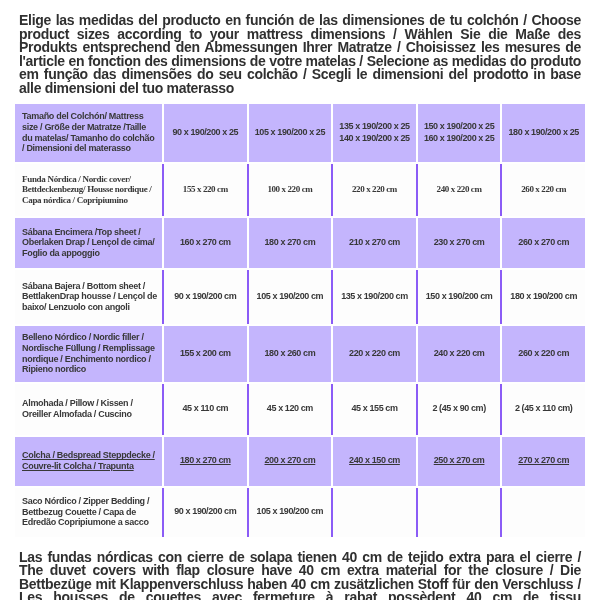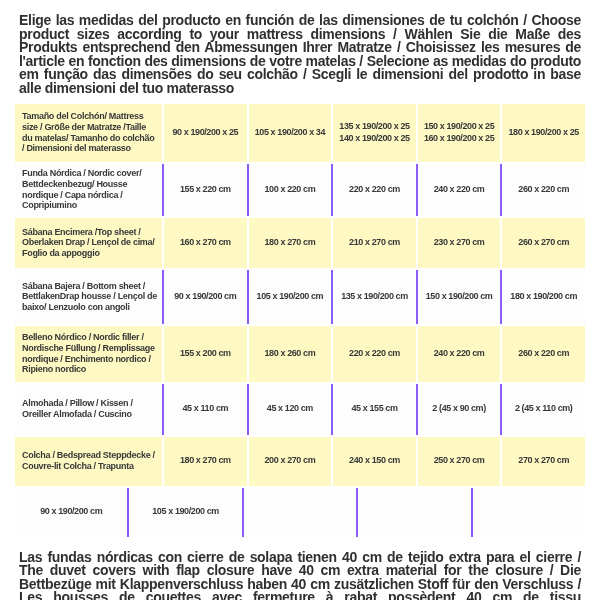--- a/index.html
+++ b/index.html
@@ -21,21 +21,21 @@
     text-align: justify;
     color: #303030;
   }
   .size-table {
     margin: 8px 15px 0 15px;
   }
   .row {
     display: flex;
     margin-bottom: 2px;
   }
-  .row.gray { background: #fef9c3; }
+  .row.gray { background: #c4b5fd; }
   .row.white { background: #fdfdfd; }
   .cell {
     flex: 1 1 0;
     display: flex;
     align-items: center;
     justify-content: center;
     text-align: center;
     font-size: 9px;
     line-height: 11.5px;
     letter-spacing: -0.4px;
@@ -48,40 +48,40 @@
     text-align: left;
     font-size: 9px;
     line-height: 10.6px;
     letter-spacing: -0.3px;
     padding-left: 7px;
     padding-right: 4px;
   }
   .row.gray .cell + .cell { border-left: 2px solid #ffffff; }
   .row.white .cell + .cell { border-left: 2px solid #8b5cf6; }
   .r1 { min-height: 58px; }
-  .r2 { min-height: 52px; }
+  .r2 { min-height: 52px; font-family: Liberation Serif, serif; }
   .r3 { min-height: 50px; }
   .r4 { min-height: 54px; }
   .r5 { min-height: 56px; }
-  .r6 { min-height: 51px; }
-  .r7 { min-height: 49px; }
+  .r6 { min-height: 51px; justify-content: center; }
+  .r7 { min-height: 49px; text-decoration: underline; }
   .r8 { min-height: 49px; }
   .bottom { margin-top: 14px; }
 </style>
 </head>
 <body>
 
 <div class="note">Elige las medidas del producto en función de las dimensiones de tu colchón / Choose product sizes according to your mattress dimensions / Wählen Sie die Maße des Produkts entsprechend den Abmessungen Ihrer Matratze / Choisissez les mesures de l'article en fonction des dimensions de votre matelas / Selecione as medidas do produto em função das dimensões do seu colchão / Scegli le dimensioni del prodotto in base alle dimensioni del tuo materasso</div>
 
 <div class="size-table">
 
   <div class="row gray r1">
     <div class="cell label">Tamaño del Colchón/ Mattress size / Größe der Matratze /Taille du matelas/ Tamanho do colchão / Dimensioni del materasso</div>
     <div class="cell">90 x 190/200 x 25</div>
-    <div class="cell">105 x 190/200 x 34</div>
+    <div class="cell">105 x 190/200 x 25</div>
     <div class="cell">135 x 190/200 x 25
 140 x 190/200 x 25</div>
     <div class="cell">150 x 190/200 x 25
 160 x 190/200 x 25</div>
     <div class="cell">180 x 190/200 x 25</div>
   </div>
 
   <div class="row white r2">
     <div class="cell label">Funda Nórdica /  Nordic cover/ Bettdeckenbezug/ Housse nordique  / Capa nórdica / Copripiumino</div>
     <div class="cell">155 x 220 cm</div>
@@ -130,20 +130,21 @@
   <div class="row gray r7">
     <div class="cell label">Colcha / Bedspread Steppdecke / Couvre-lit Colcha / Trapunta</div>
     <div class="cell">180 x 270 cm</div>
     <div class="cell">200 x 270 cm</div>
     <div class="cell">240 x 150 cm</div>
     <div class="cell">250 x 270 cm</div>
     <div class="cell">270 x 270 cm</div>
   </div>
 
   <div class="row white r8">
+    <div class="cell label">Saco Nórdico / Zipper Bedding / Bettbezug Couette  / Capa de Edredão Copripiumone a sacco</div>
     <div class="cell">90 x 190/200 cm</div>
     <div class="cell">105 x 190/200 cm</div>
     <div class="cell"></div>
     <div class="cell"></div>
     <div class="cell"></div>
   </div>
 
 </div>
 
 <div class="note bottom">Las fundas nórdicas con cierre de solapa tienen 40 cm de tejido extra para el cierre  /  The duvet covers with flap closure have 40 cm extra material for the closure / Die Bettbezüge mit Klappenverschluss haben 40 cm zusätzlichen Stoff für den Verschluss / Les housses de couettes avec fermeture à rabat possèdent 40 cm de tissu supplémentaire pour la fermeture / As capas de edredão com fecho tipo aba têm 40 cm de tecido adicional para o fecho / I copripiumoni con chiusura a patta hanno 40 cm di tessuto extra per la chiusura</div>

